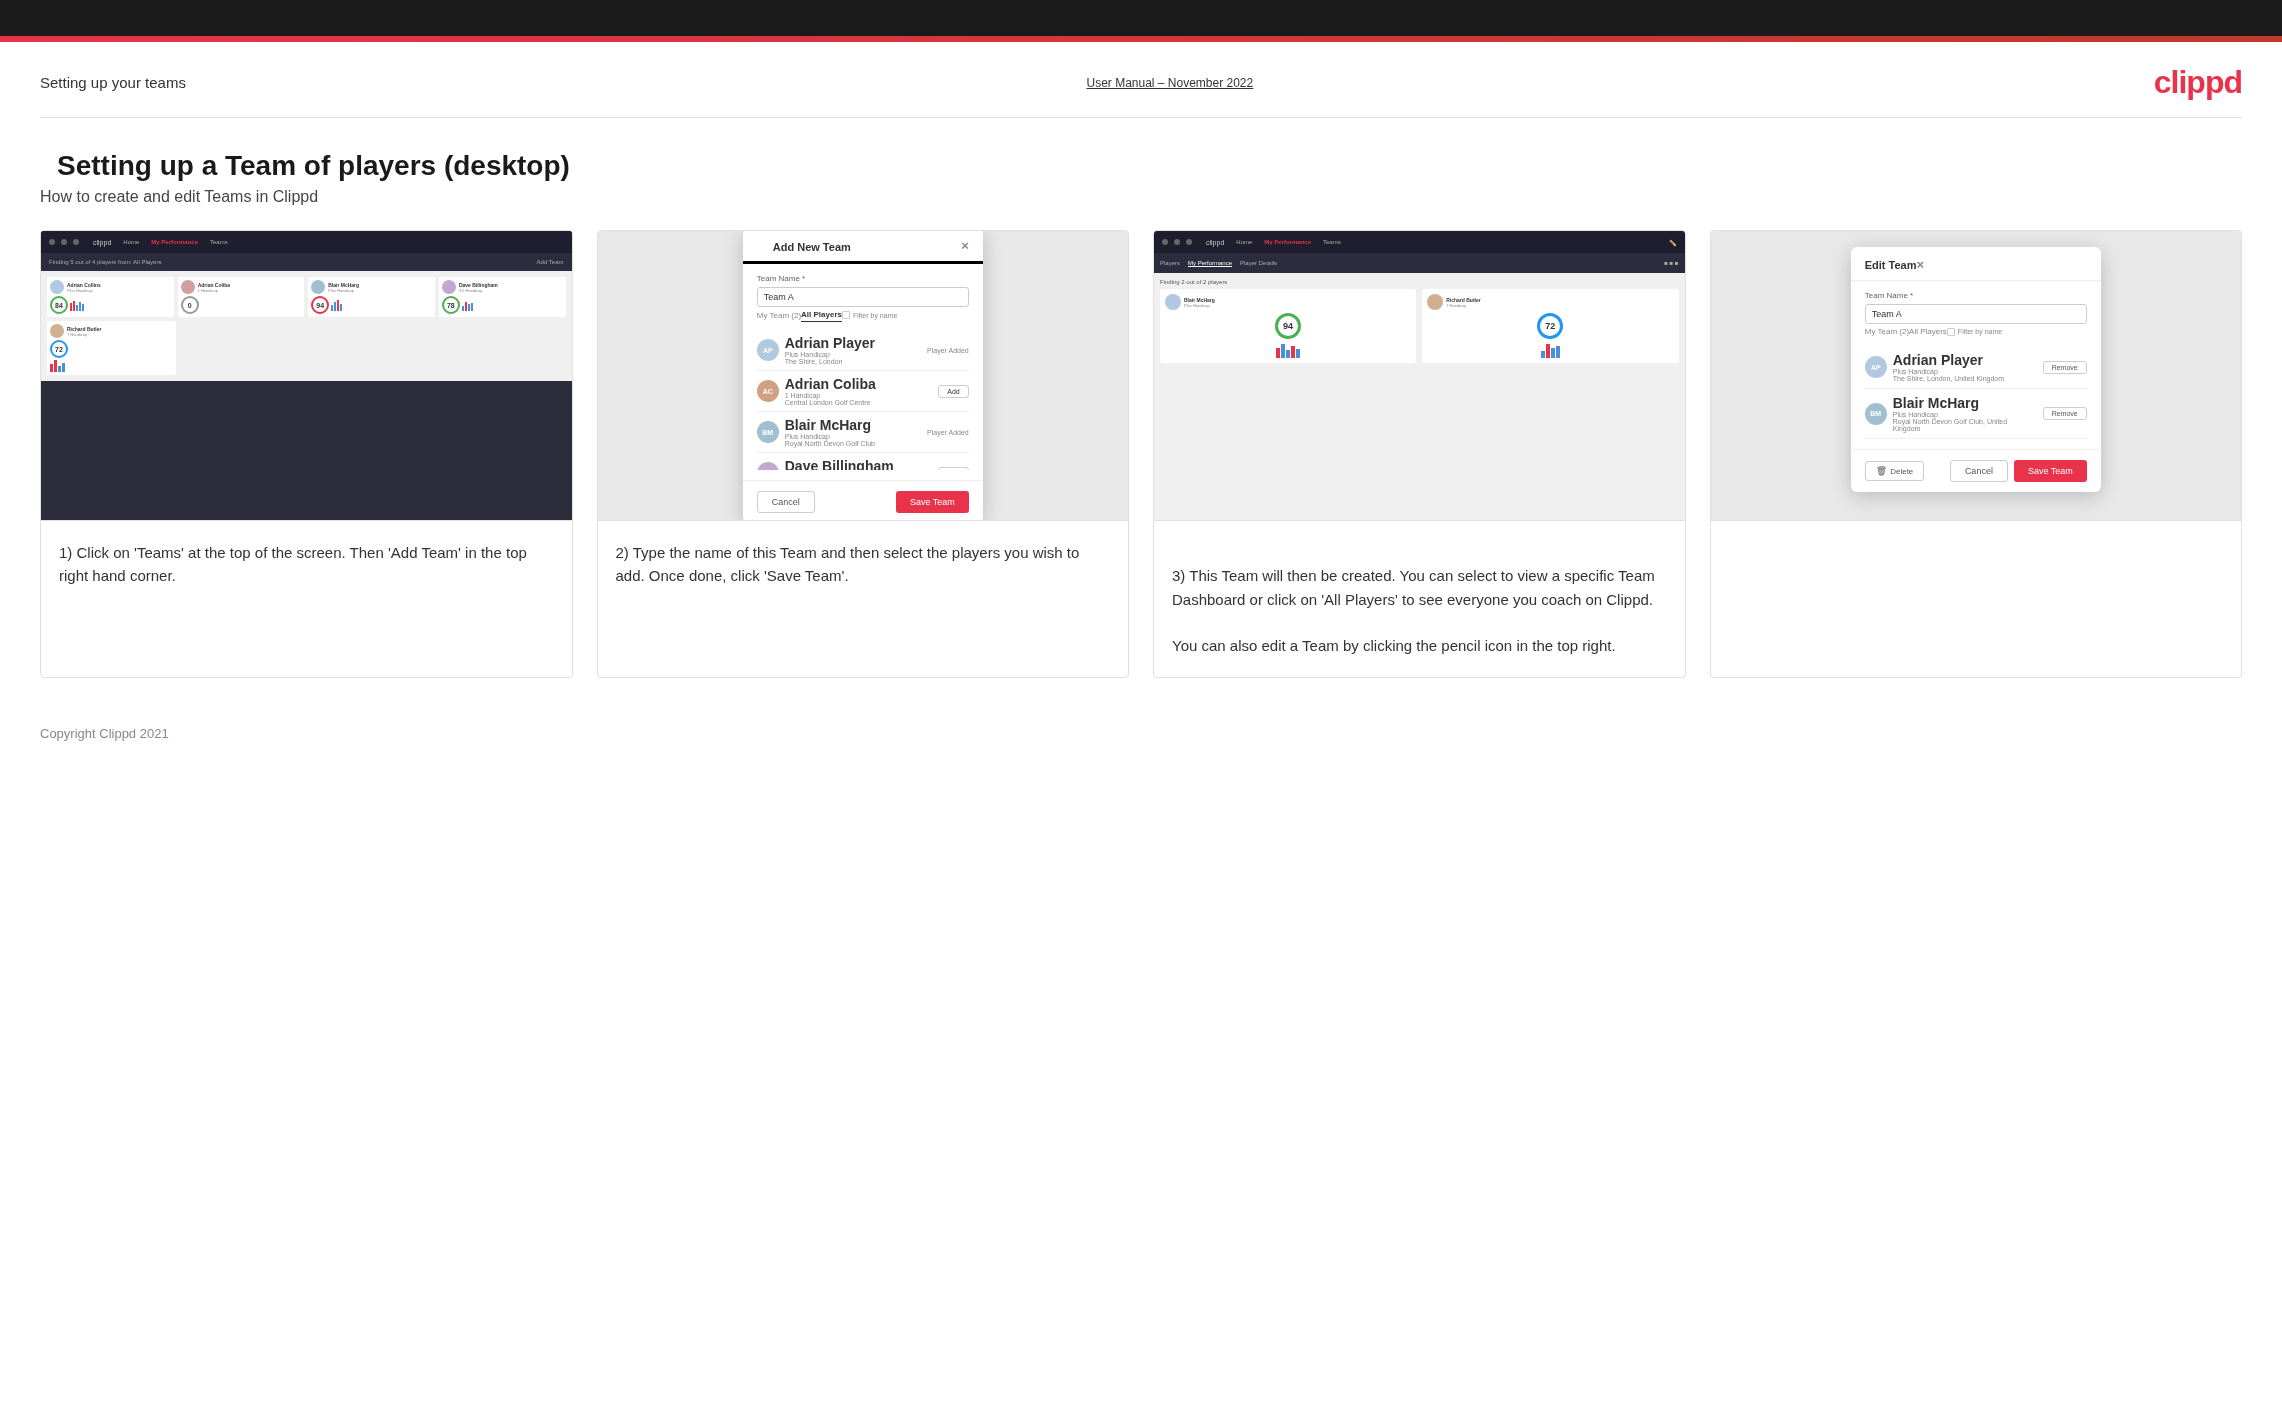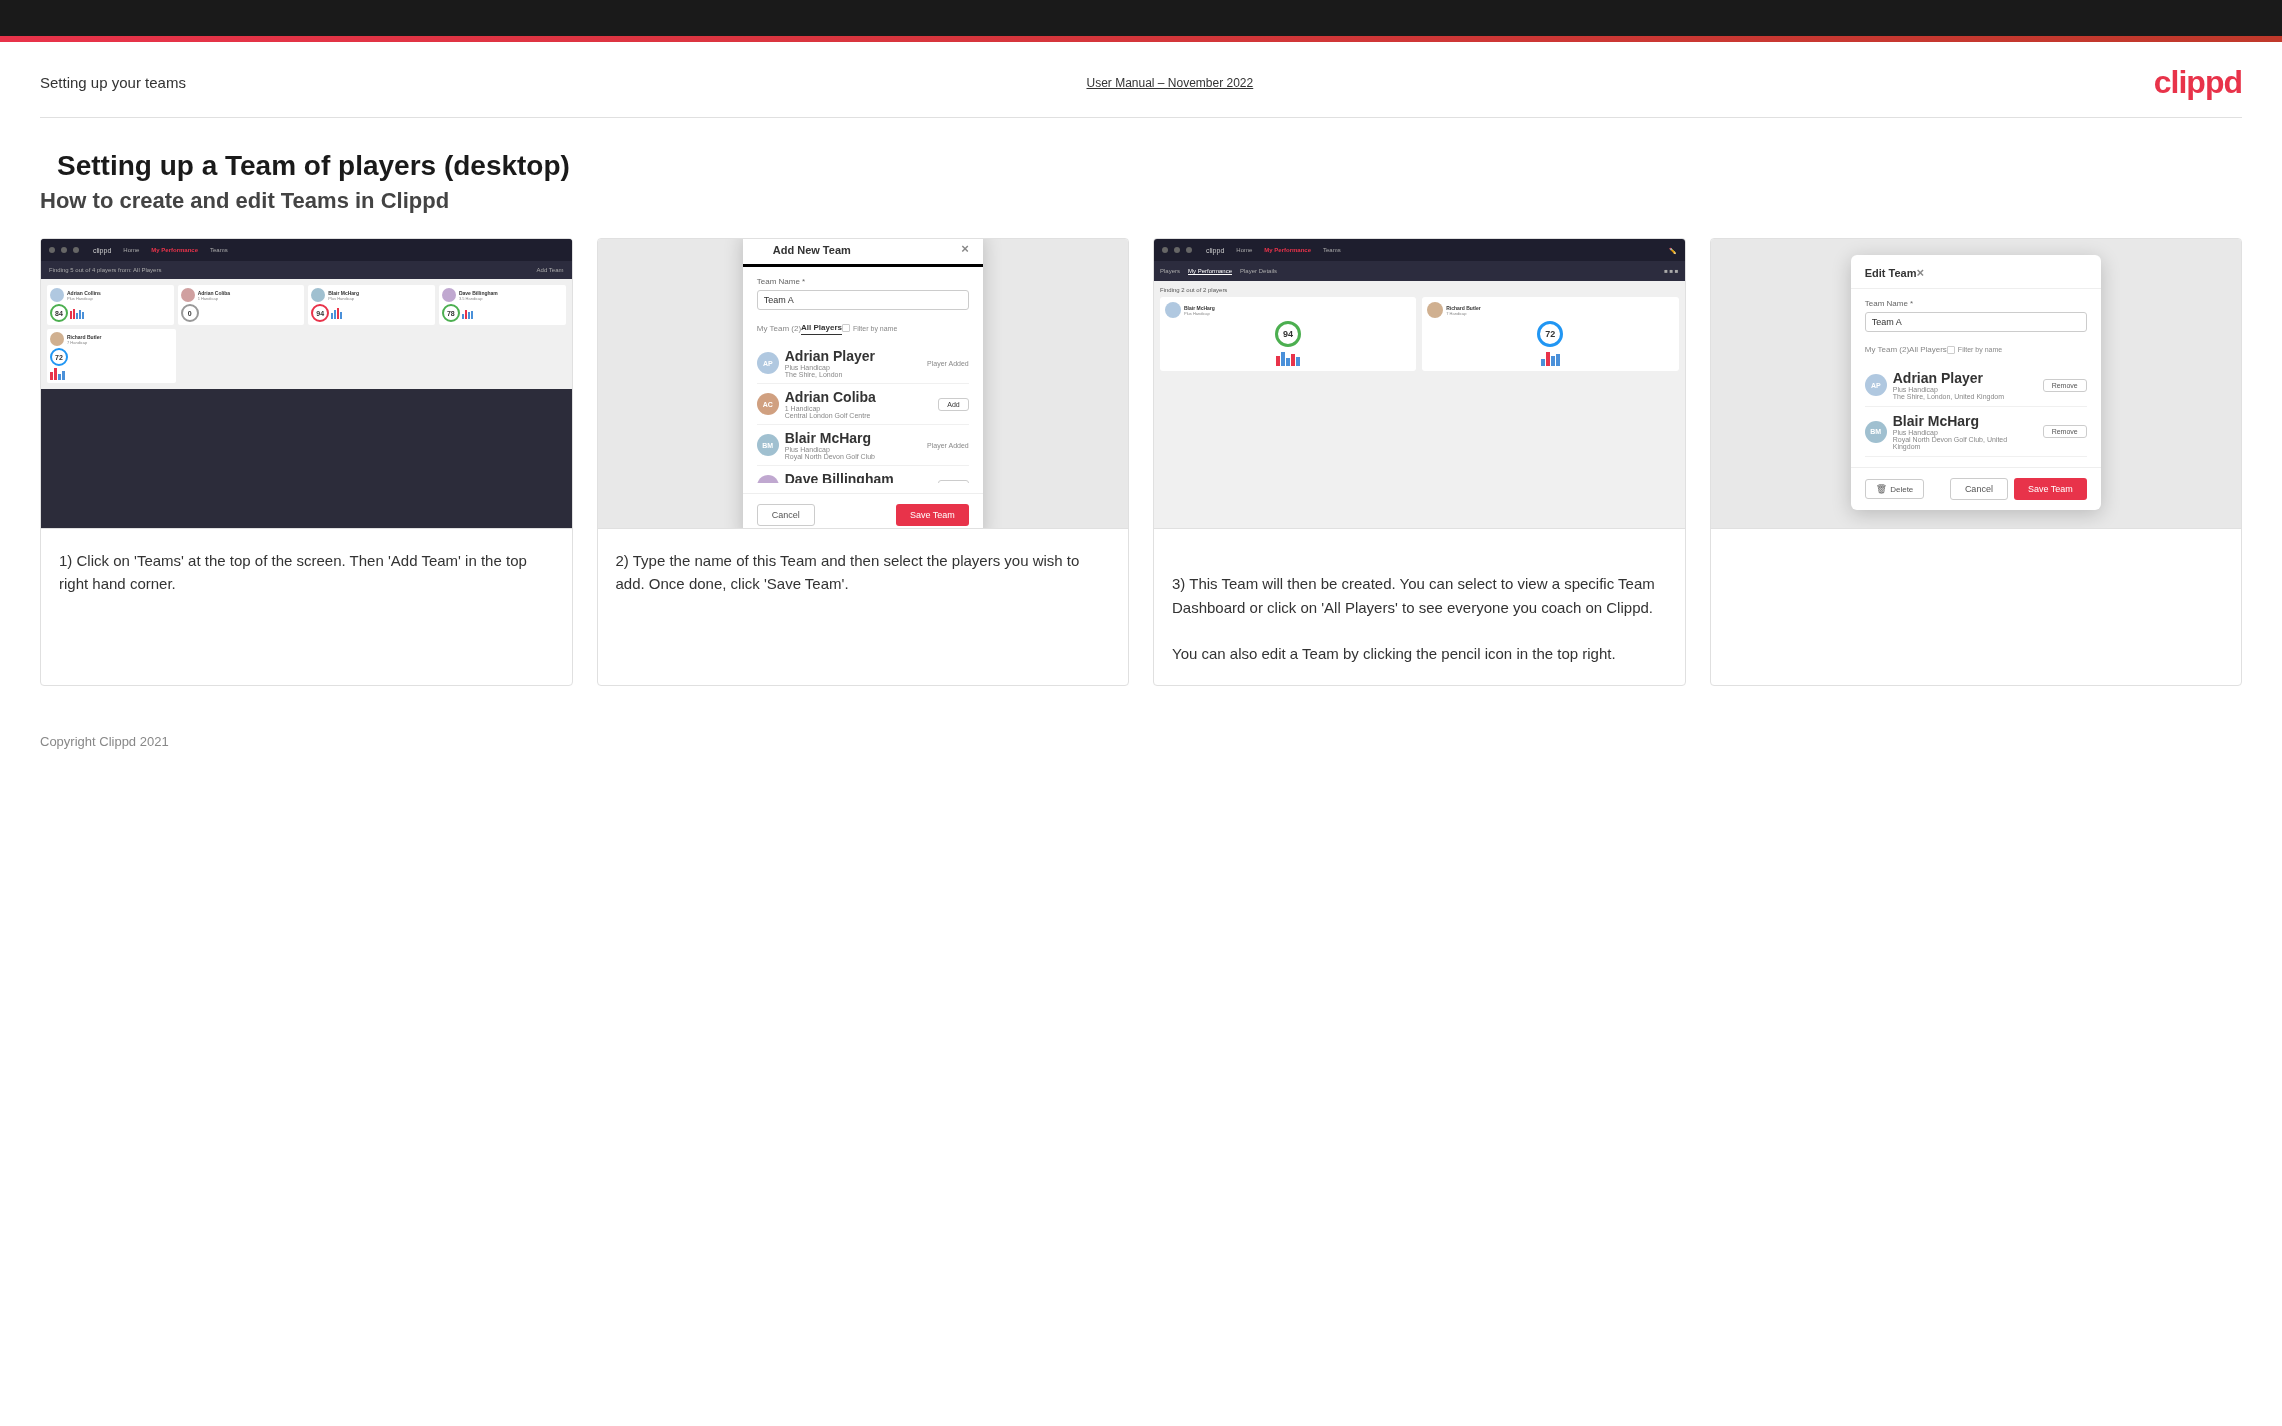--- a/index.html
+++ b/index.html
@@ -64,23 +64,22 @@
 
     .page-title-main {
       font-size: 28px;
       font-weight: 700;
       color: #1a1a1a;
       margin-bottom: 6px;
       margin-left: 17px;
     }
 
     .page-title-sub {
-      font-size: 22px;
+      font-size: 16px;
       color: #444;
-      font-weight: bold;
     }
 
     
     .steps-grid {
       display: grid;
       grid-template-columns: repeat(4, 1fr);
       gap: 24px;
       padding: 0 40px 32px 40px;
     }
 
@@ -175,21 +174,21 @@
       font-size: 8px;
       color: #666;
       margin-bottom: 3px;
     }
     .modal-input {
       width: 100%;
       border: 1px solid #ccc;
       border-radius: 3px;
       padding: 4px 6px;
       font-size: 9px;
-      margin-bottom: 11px;
+      margin-bottom: 1px;
       color: #333;
     }
     .modal-tabs {
       display: flex;
       margin-bottom: 8px;
       align-items: center;
     }
     .modal-tab {
       font-size: 8px;
       color: #888;

